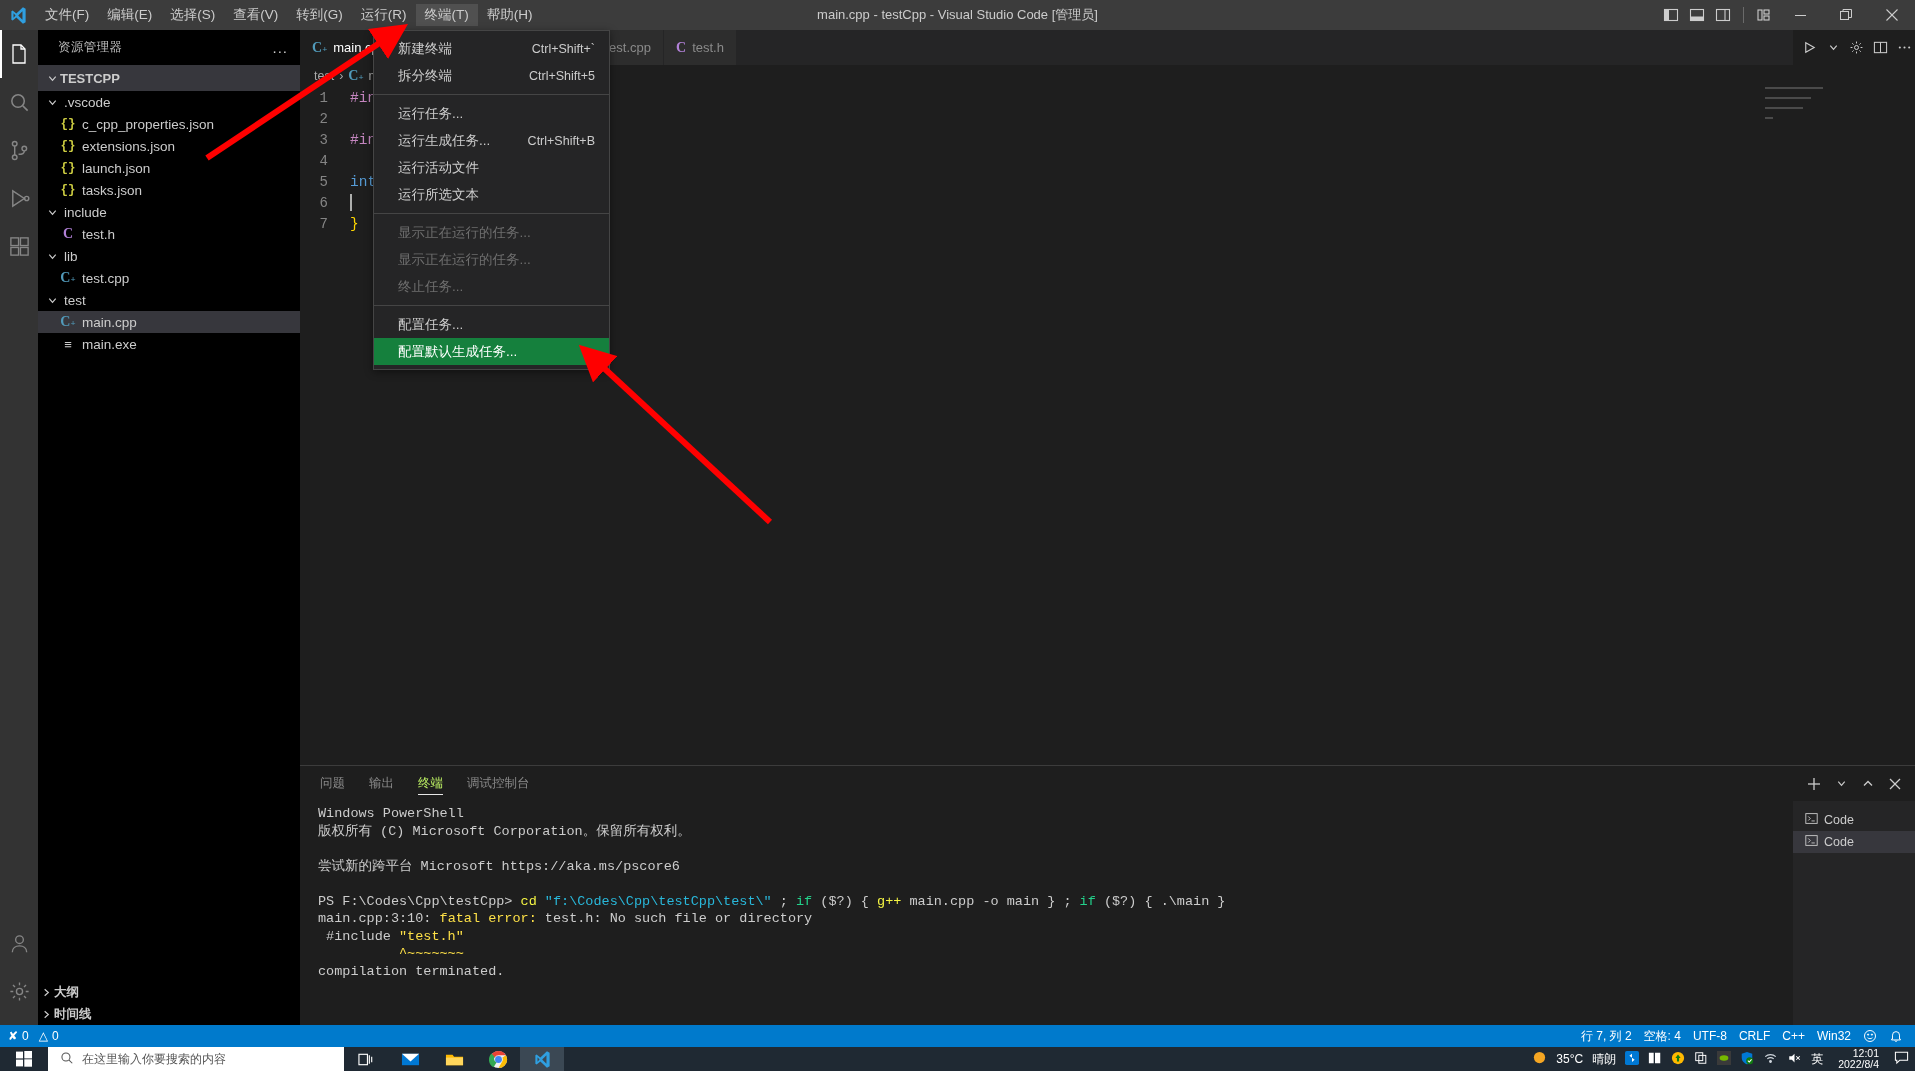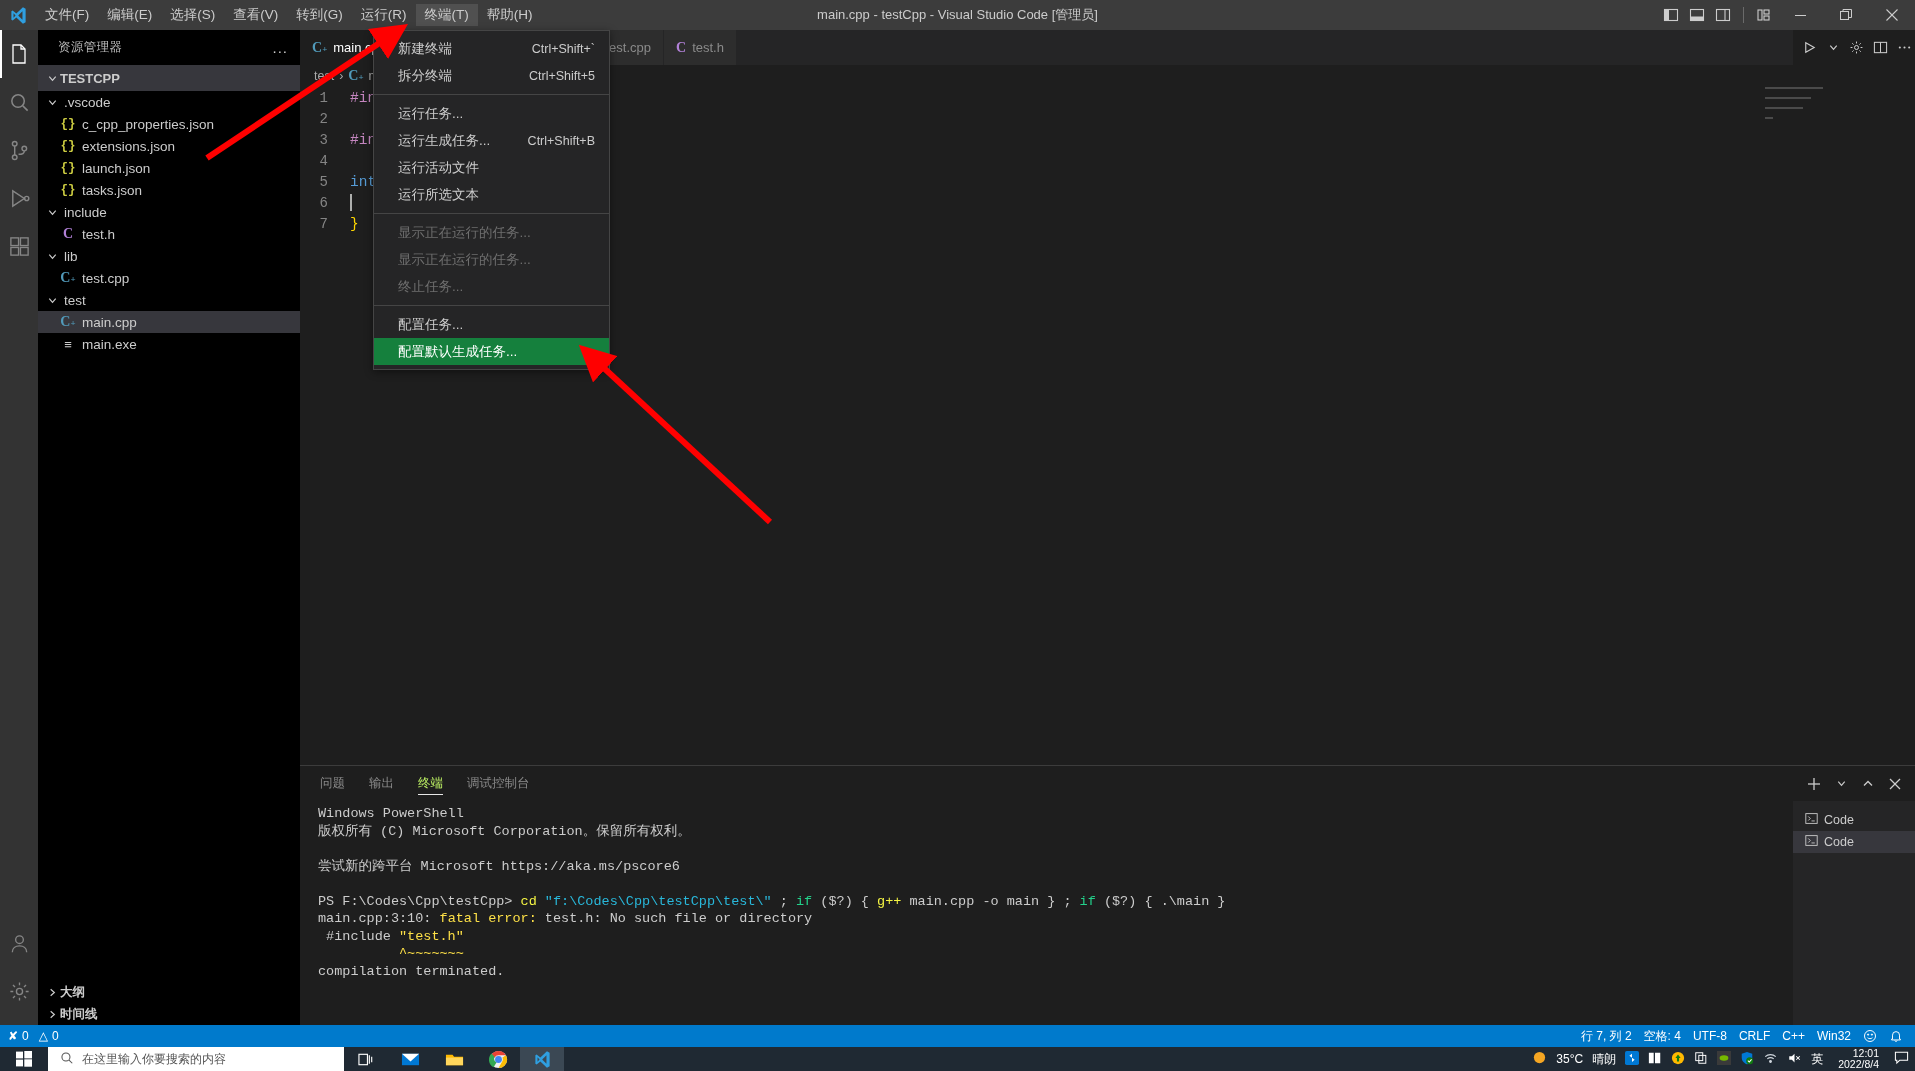--- a/index.html
+++ b/index.html
@@ -74,21 +74,21 @@
   .chev { width: 16px; display:flex; align-items:center; justify-content:center; color:#cccccc; }
   .ficon { width: 20px; display: flex; align-items: center; justify-content: center; font-size: 12px; }
   .ico-json { color: #cbcb41; font-weight: bold; font-size: 12.5px; font-family: "Liberation Mono", monospace; }
   .ico-h { color: #b180d7; font-weight: bold; font-family: "Liberation Serif", serif; font-size: 14px; }
   .ico-cpp { color: #519aba; font-weight: bold; font-family: "Liberation Serif", serif; font-size: 14px; }
   .ico-exe { color: #cccccc; font-size: 13px; }
   .tlabel { padding-left: 4px; }
 
   .sb-bottom { position: absolute; left: 0; bottom: 0; width: 262px; }
   .sb-sec {
-    height: 22px; display: flex; align-items: center; padding-left: 6px;
+    height: 22px; display: flex; align-items: center; padding-left: 0;
     font-size: 12.5px; font-weight: bold; color: #cccccc;
   }
 
   
   .tabsbar {
     position: absolute; left: 300px; top: 30px; width: 1493px; height: 35px;
     background: #252526; display: flex; align-items: stretch;
   }
   .tab {
     display: flex; align-items: center; gap: 6px; padding: 0 12px;

